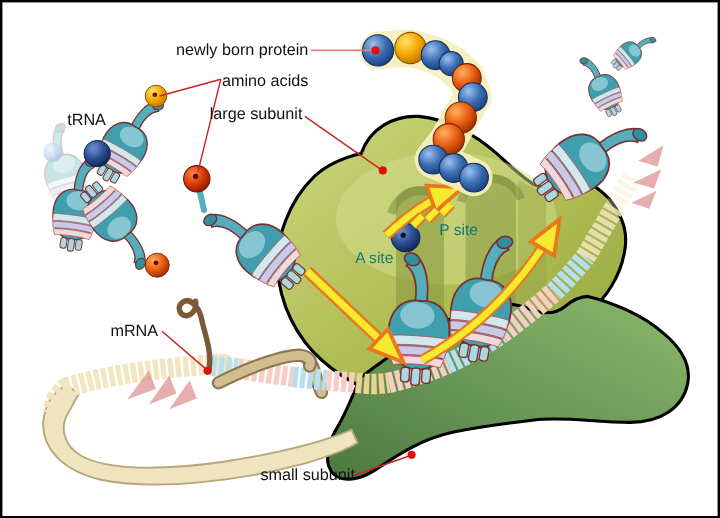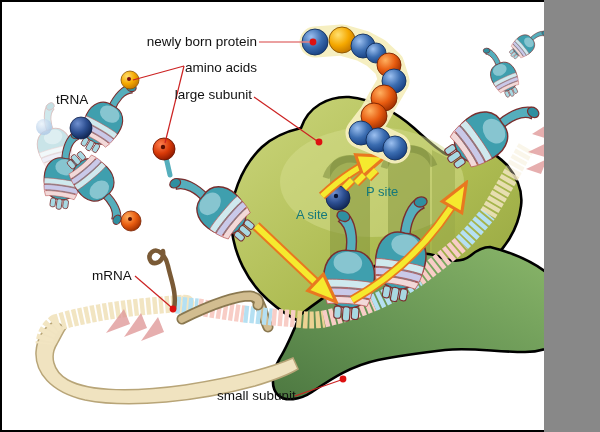--- a/index.html
+++ b/index.html
@@ -1,16 +1,16 @@
 <!DOCTYPE html>
 <html><head>
 <meta charset="utf-8">
 <style>
   html,body{margin:0;padding:0;background:#888;}
-  .stage{position:relative;width:544px;height:432px;background:#d946ef;overflow:hidden;}
+  .stage{position:relative;width:600px;height:432px;background:#d946ef;overflow:hidden;}
   svg{display:block;}
   .lbl{font-family:"Liberation Sans","DejaVu Sans",sans-serif;font-size:13.5px;}
   .site-lbl{font-family:"Liberation Sans","DejaVu Sans",sans-serif;font-size:13px;}
 </style>
 </head>
 <body>
 
 <div class="stage">
 <svg width="600" height="432" viewBox="0 0 600 432">
   <defs>

